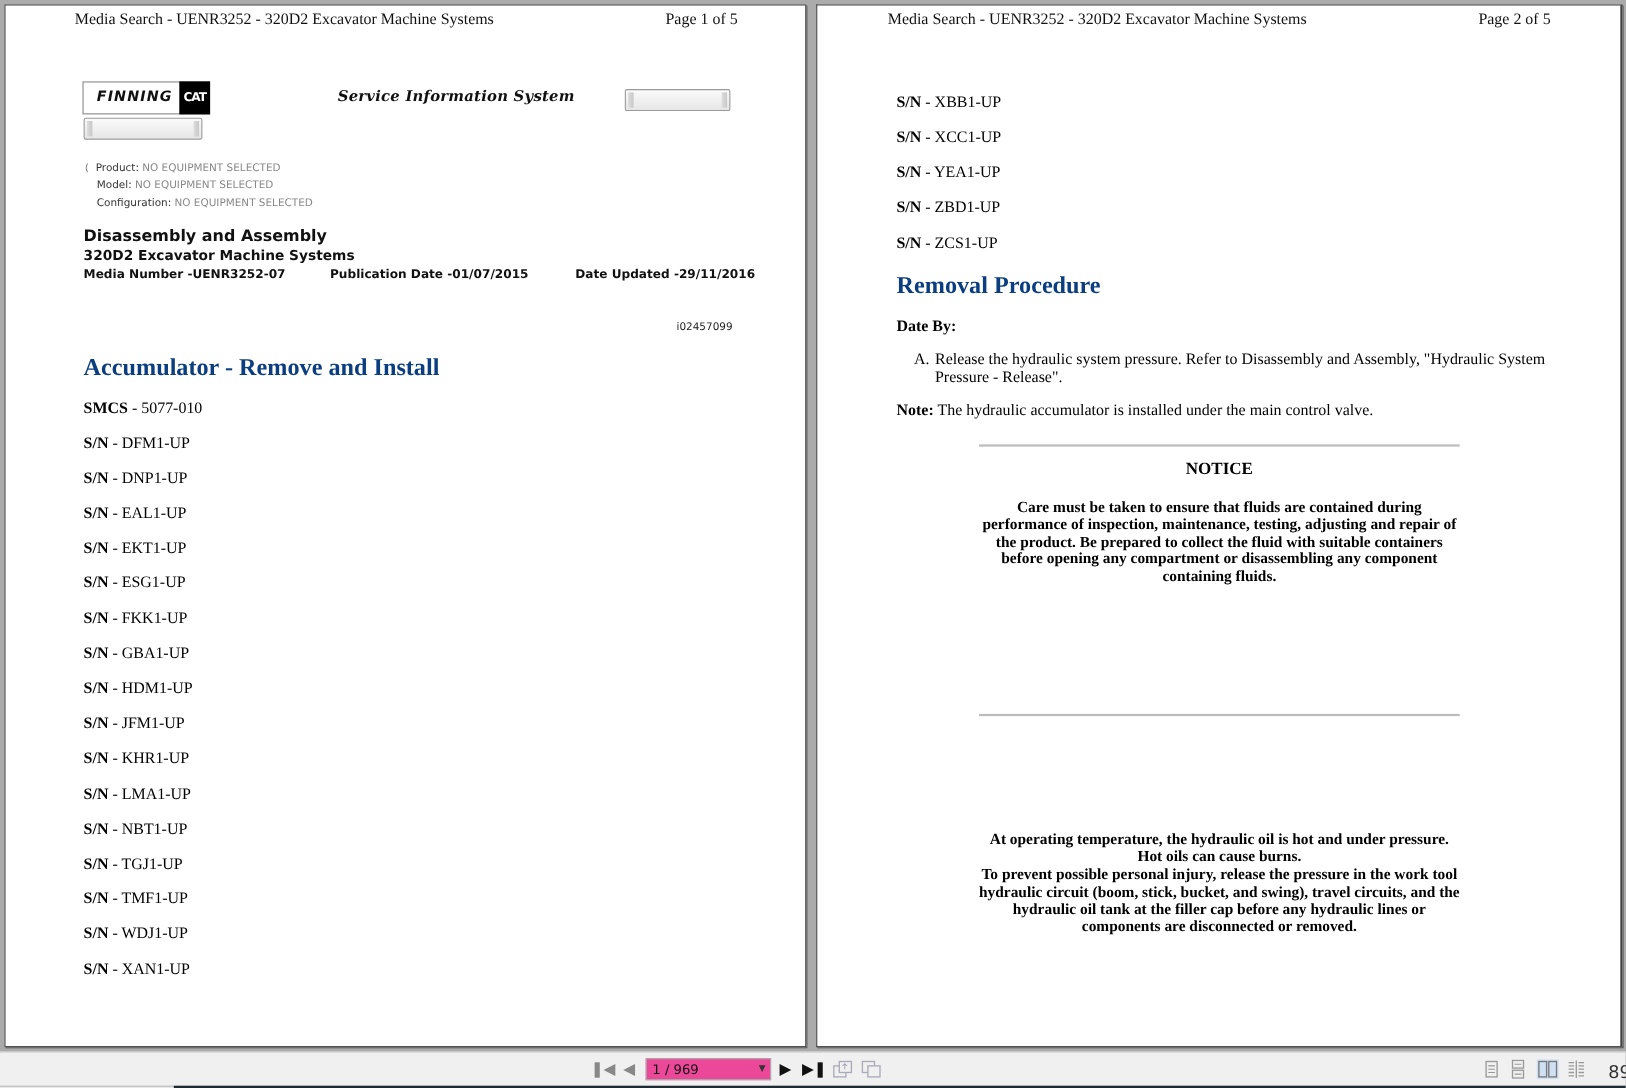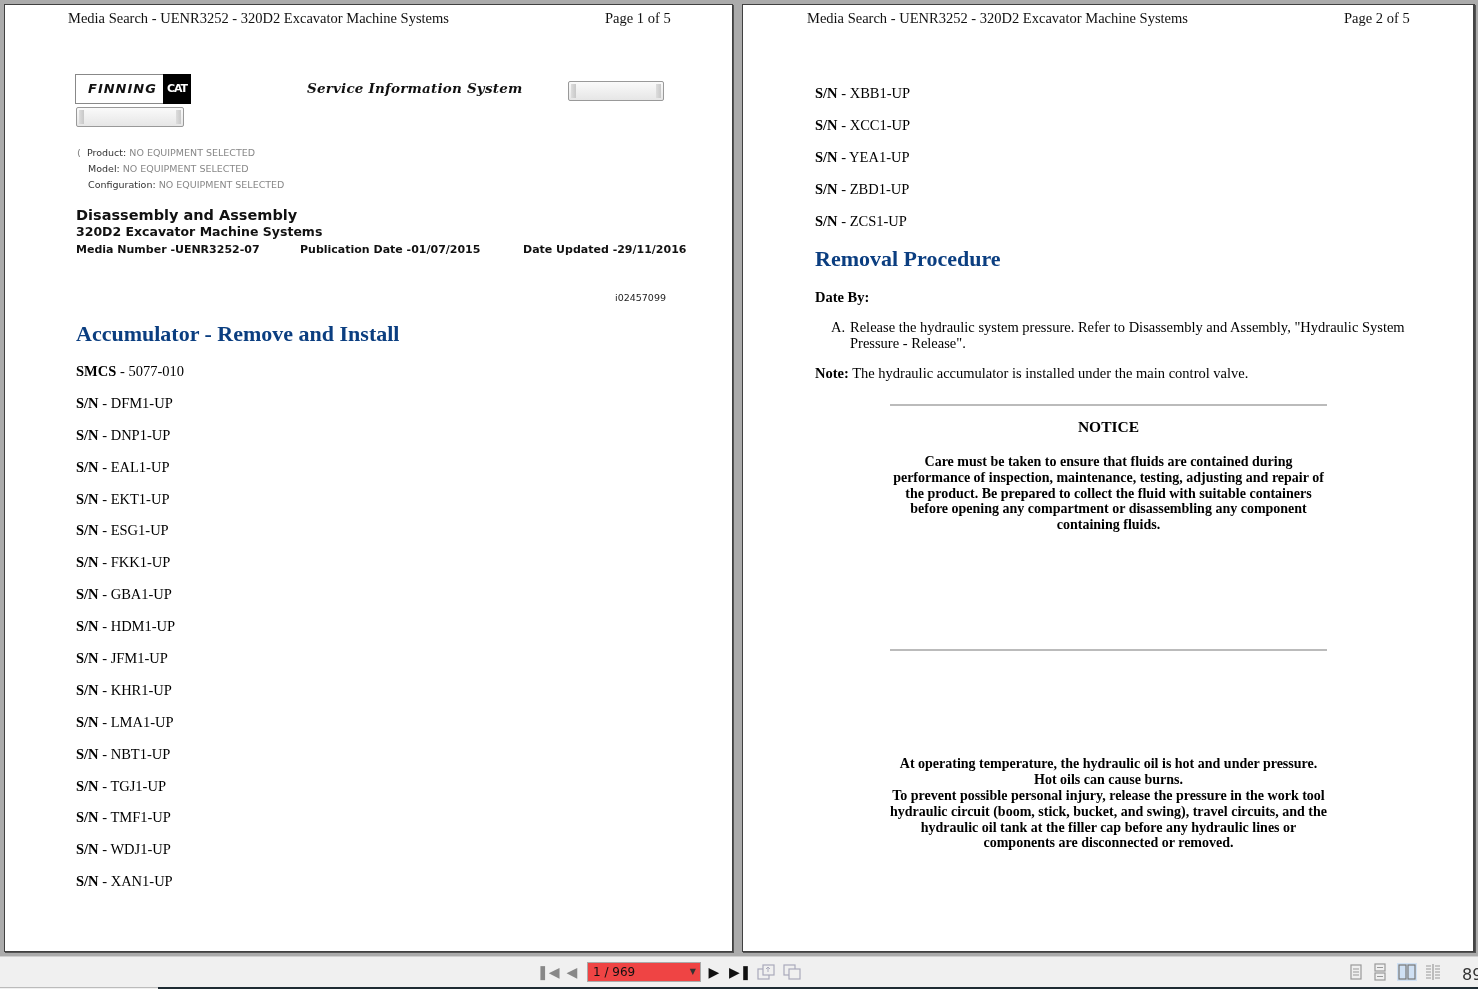--- a/index.html
+++ b/index.html
@@ -68,21 +68,21 @@
   .warning-banner { position: absolute; left: 144px; top: 673px; width: 443px; height: 43px; background: #ff0000; border: 1px solid #222; display: flex; align-items: center; justify-content: center; }
   .warning-label { font-family: "DejaVu Sans", sans-serif; font-weight: bold; font-size: 19px; color: #fff; letter-spacing: 0.5px; margin-left: 6px; }
   .warn-para { position: absolute; left: 145px; width: 441px; text-align: center; font-weight: bold; font-size: 14px; line-height: 15.8px; }
 
   
   .toolbar { position: absolute; left: 0; top: 956px; width: 1478px; height: 33px; background: #f0f0f0; border-top: 1px solid #d0d0d0; }
   .toolbar-bottom-line { position: absolute; left: 0; top: 30px; width: 158px; height: 1px; background: #bbb; }
   .toolbar-bottom-dark { position: absolute; left: 158px; top: 30px; width: 1320px; height: 3px; background: #1e2b33; }
   .tb-icon { position: absolute; top: 6px; width: 20px; height: 18px; color: #888; font-size: 14px; text-align: center; line-height: 18px; font-family: "DejaVu Sans", sans-serif; }
   .tb-icon.dark { color: #111; }
-  .page-select { position: absolute; left: 587px; top: 5px; width: 114px; height: 20px; background: #ef4444; border: 1px solid #aaa; font-family: "DejaVu Sans", sans-serif; font-size: 12px; line-height: 18px; padding-left: 5px; color: #111; }
+  .page-select { position: absolute; left: 587px; top: 5px; width: 114px; height: 20px; background: #ec4899; border: 1px solid #aaa; font-family: "DejaVu Sans", sans-serif; font-size: 12px; line-height: 18px; padding-left: 5px; color: #111; }
   .page-select .caret { position: absolute; right: 4px; top: 0; font-size: 8px; color: #333; }
   .view-icon { position: absolute; top: 6px; width: 20px; height: 18px; }
   .view-icon.active { background: #cfe0f3; }
   .zoom-val { position: absolute; left: 1462px; top: 8px; font-family: "DejaVu Sans", sans-serif; font-size: 16px; color: #333; }
 </style>
 </head>
 <body>
 
 <div class="viewer">
 

